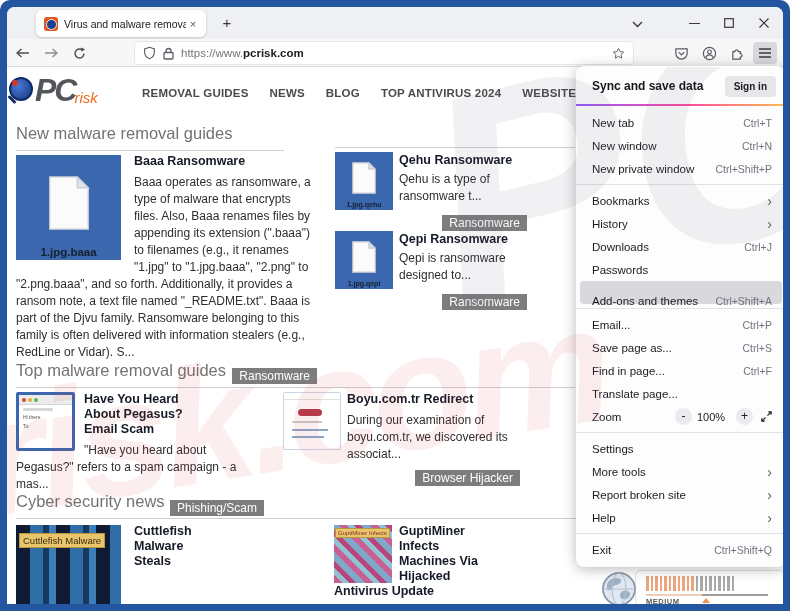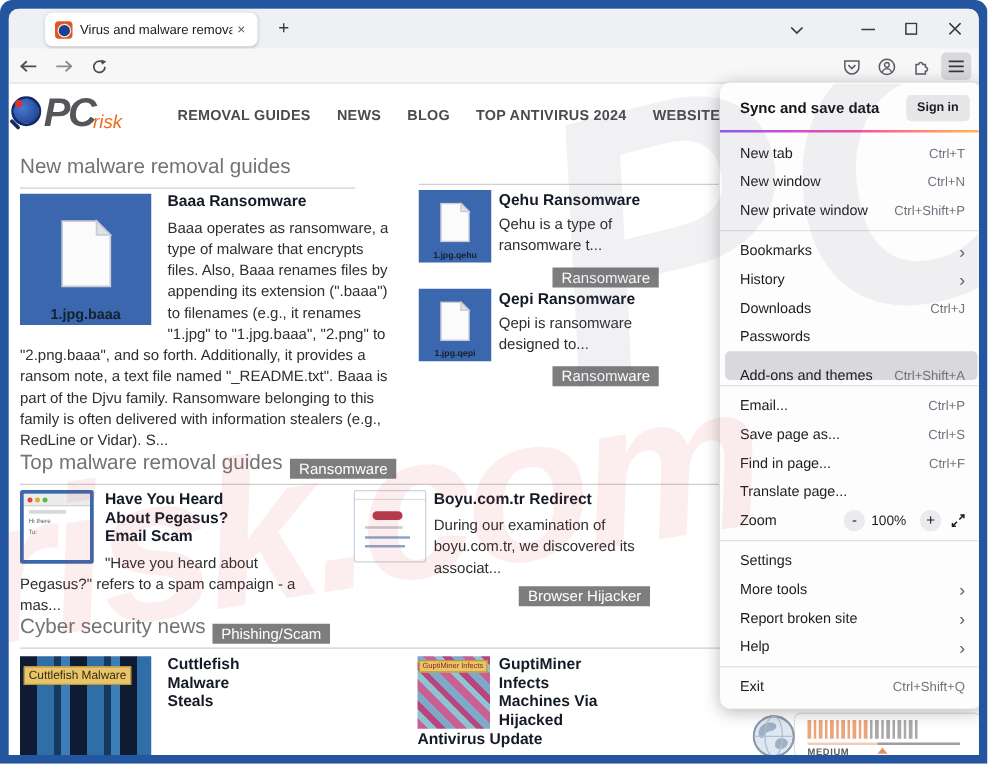--- a/index.html
+++ b/index.html
@@ -191,20 +191,39 @@
             <line x1="1" y1="5" x2="13" y2="5" stroke="#8a8a90" stroke-width="1.4"></line>
             <polyline points="8.5,1 13,5 8.5,9" fill="none" stroke="#8a8a90" stroke-width="1.4"></polyline>
           </svg>
       </div>
       <div class="navbtn" style="left:60px;">
         <svg width="13" height="13" viewBox="0 0 13 13">
             <path d="M11 6.5 A4.5 4.5 0 1 1 8.8 2.6" fill="none" stroke="#4b4b50" stroke-width="1.4"></path>
             <polygon points="8,0.5 12,2.2 8.6,4.8" fill="#4b4b50"></polygon>
           </svg>
       </div>
+      <div class="urlbar">
+        <span class="sep-ic">
+          <svg width="13" height="14" viewBox="0 0 16 16">
+              <path d="M8 1l6 2v4c0 4-2.5 6.5-6 8-3.5-1.5-6-4-6-8V3z" fill="none" stroke="#5b5b66" stroke-width="1.4"></path>
+            </svg>
+        </span>
+        <span class="sep-ic">
+          <svg width="11" height="13" viewBox="0 0 11 13">
+              <rect x="1" y="5.5" width="9" height="6.5" rx="1" fill="none" stroke="#5b5b66" stroke-width="1.3"></rect>
+              <path d="M3 5.5V4a2.5 2.5 0 0 1 5 0v1.5" fill="none" stroke="#5b5b66" stroke-width="1.3"></path>
+            </svg>
+        </span>
+        <span class="url-text"><span>https://www.</span><b>pcrisk.com</b></span>
+        <span class="url-star">
+          <svg width="13" height="13" viewBox="0 0 24 24">
+              <path d="M12 2.5l2.9 6 6.6.9-4.8 4.6 1.2 6.5L12 17.4 6.1 20.5l1.2-6.5L2.5 9.4l6.6-.9z" fill="none" stroke="#5b5b66" stroke-width="1.7"></path>
+            </svg>
+        </span>
+      </div>
       <div class="tb-right">
         <div class="tbtn">
           <svg width="15" height="15" viewBox="0 0 16 16">
               <path d="M2 3h12v5a6 6 0 0 1-12 0z" fill="none" stroke="#5b5b66" stroke-width="1.3"></path>
               <polyline points="5,6.5 8,9.5 11,6.5" fill="none" stroke="#5b5b66" stroke-width="1.3"></polyline>
             </svg>
         </div>
         <div class="tbtn">
           <svg width="15" height="15" viewBox="0 0 16 16">
               <circle cx="8" cy="8" r="6.5" fill="none" stroke="#5b5b66" stroke-width="1.3"></circle>

